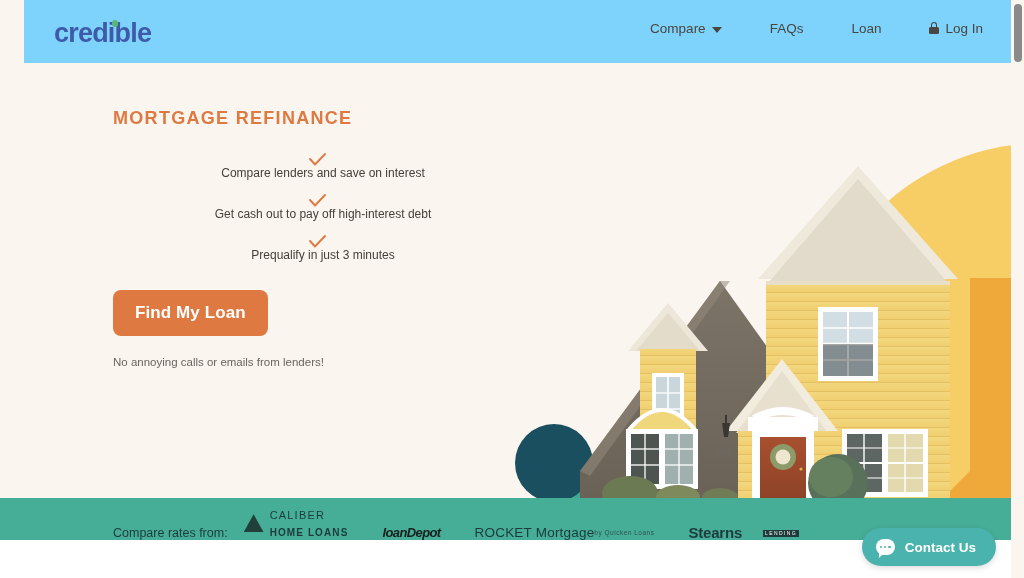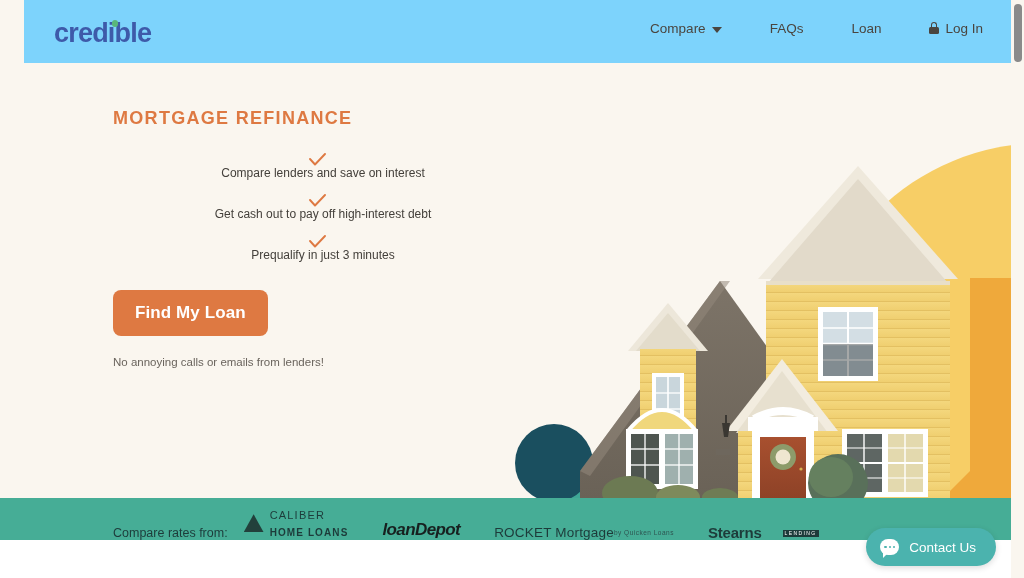--- a/index.html
+++ b/index.html
@@ -168,42 +168,42 @@
   .caliber-mark {
     width: 20px; height: 18px; margin-right: 6px;
     background: #22403B;
     clip-path: polygon(50% 0%, 100% 100%, 0% 100%);
     position: relative;
   }
   .caliber-txt { line-height: 1.05; }
   .caliber-txt .l1 { font-size: 11px; font-weight: normal; letter-spacing: 1.2px; color: #1D3B3A; }
   .caliber-txt .l2 { font-size: 10px; font-weight: bold; letter-spacing: 1.1px; color: #1D3B3A; }
 
-  .ld-txt { font-size: 17px; font-weight: bold; font-style: italic; color: #17201F; letter-spacing: -0.6px; }
+  .ld-txt { font-size: 13px; font-weight: bold; font-style: italic; color: #17201F; letter-spacing: -0.6px; }
 
   .rocket { line-height: 1.05; text-align: center; }
   .rocket .l1 { font-size: 13.5px; color: #1D3B3A; letter-spacing: 0.2px; }
   .rocket .l2 { font-size: 6.5px; color: #2D5450; letter-spacing: 0.5px; margin-top: 1px; }
 
   .stearns { line-height: 1; text-align: center; gap: 21px; }
   .stearns .l1 { font-size: 15px; font-weight: bold; color: #1D3B3A; letter-spacing: -0.2px; }
   .stearns .l2 {
     margin-top: 2px;
     font-size: 5px; letter-spacing: 1.4px; color: #FFFFFF;
     background: #1D3B3A; padding: 1px 2px;
   }
 
   
   #contact {
     position: absolute; right: 28px; bottom: 12px;
     background: #4BB3AE; color: #FFFFFF;
     border-radius: 24px;
     height: 38px; padding: 0 20px 0 14px;
     display: flex; align-items: center; gap: 10px;
-    font-size: 13.5px; font-weight: normal;
+    font-size: 13.5px; font-weight: bold;
     cursor: pointer; z-index: 90;
     box-shadow: 0 2px 6px rgba(0,0,0,0.14);
   }
   .bubble {
     width: 19px; height: 16px; border-radius: 9px;
     background: #FFFFFF; position: relative;
     display: flex; align-items: center; justify-content: center; gap: 2px;
   }
   .bubble::after {
     content: ""; position: absolute; bottom: -3px; left: 3px;

